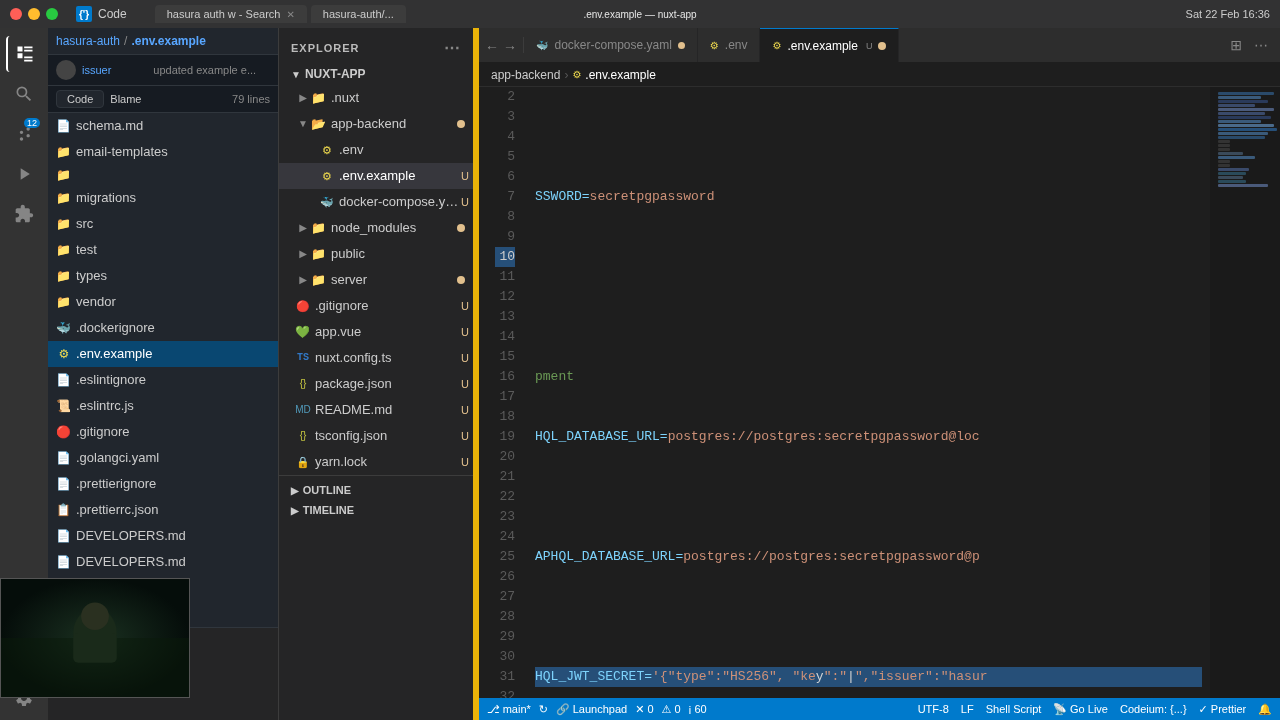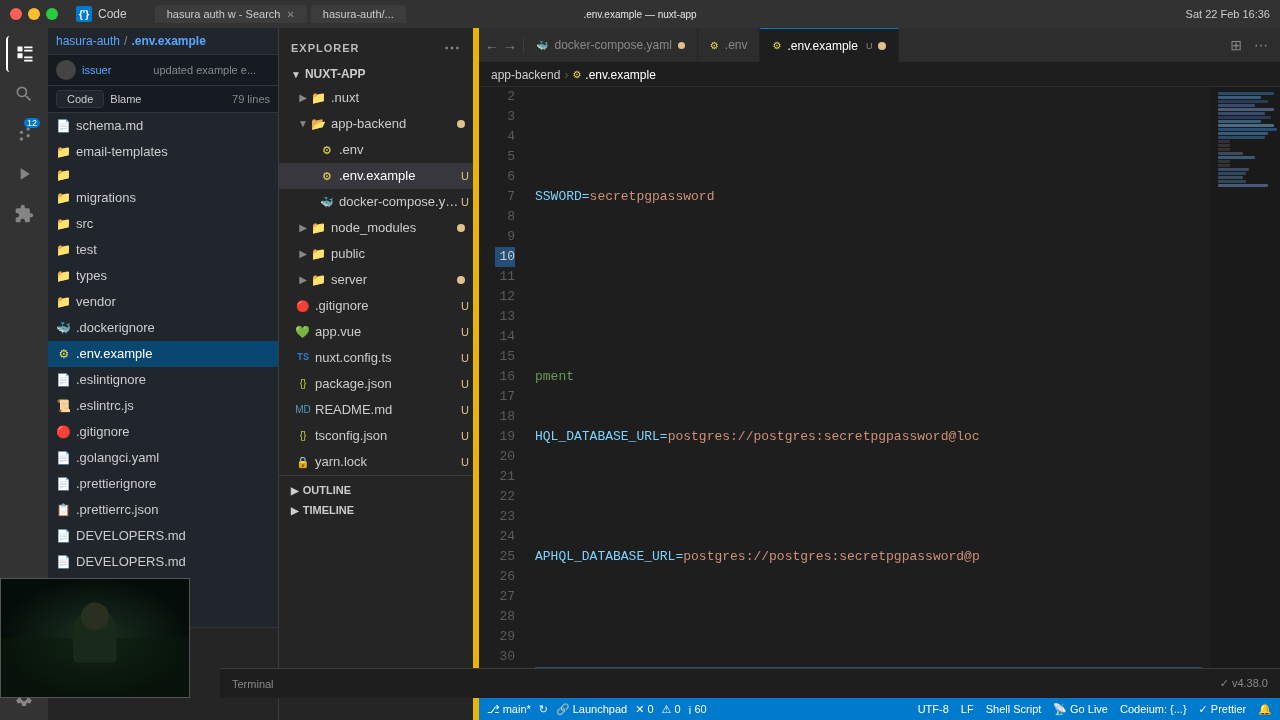--- a/index.html
+++ b/index.html
@@ -795,24 +795,20 @@
           <span>✓</span>
           <span>Prettier</span>
         </div>
         <div class="status-item">
           <span>🔔</span>
         </div>
       </div>
     </div>
   </div>
 
-  <div class="terminal-status">
-    <span style="cursor:pointer;">Terminal</span>
-    <span style="margin-left:auto;">✓ <span>v4.38.0</span></span>
-  </div>
 
   <div class="webcam-overlay">
     <div class="webcam-placeholder">
 
       <svg width="190" height="120" viewBox="0 0 190 120">
         <defs>
           <radialGradient id="bg" cx="50%" cy="50%" r="50%">
             <stop offset="0%" stop-color="#1a3020"></stop>
             <stop offset="100%" stop-color="#050d0a"></stop>
           </radialGradient>

